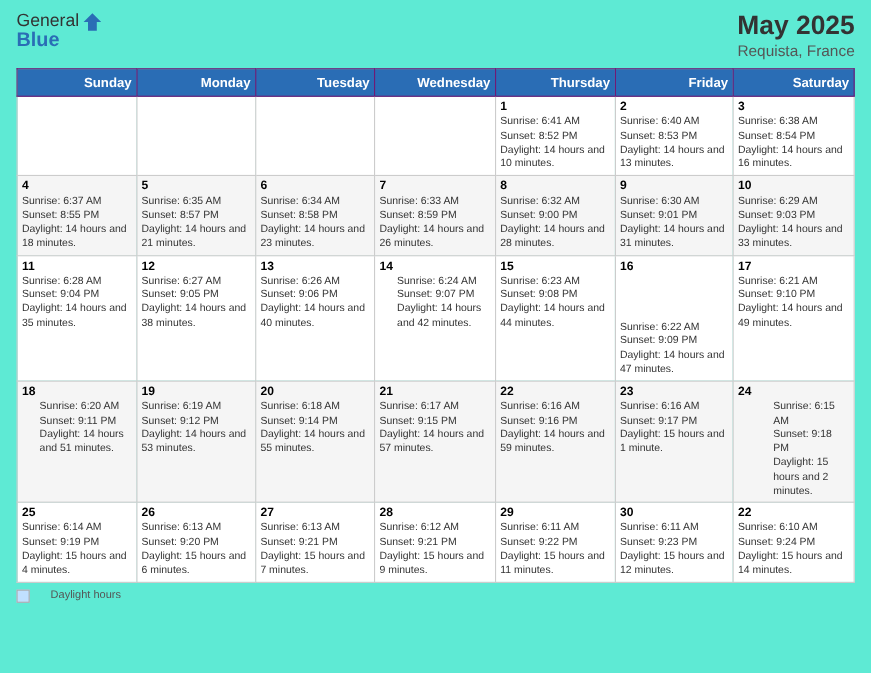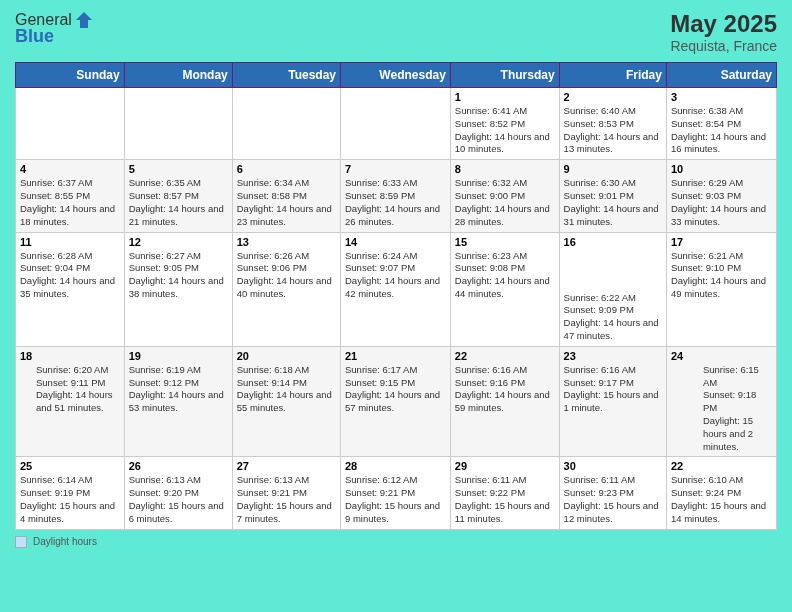--- a/index.html
+++ b/index.html
@@ -81,21 +81,21 @@
     }
     .empty-cell {
       background: #fff !important;
     }
     .legend {
       margin-top: 6px;
       font-size: 10px;
       color: #555;
       display: flex;
       align-items: center;
-      gap: 6px;
+      gap: 19px;
     }
     .legend-box {
       width: 12px;
       height: 12px;
       background: #c0e0ff;
       border: 1px solid #aaa;
       display: inline-block;
     }
   </style>
 </head>
@@ -215,21 +215,21 @@
 Daylight: 14 hours and 38 minutes.</div>
           </td>
           <td>
             <div class="day-number">13</div>
             <div class="day-info" style="white-space: pre-line;">Sunrise: 6:26 AM
 Sunset: 9:06 PM
 Daylight: 14 hours and 40 minutes.</div>
           </td>
           <td>
             <div class="day-number">14</div>
-            <div class="day-info" style="white-space: pre-line;">Sunrise: 6:24 AM
+            <div class="day-info" style="white-space: pre-line; margin-left: 16px;">Sunrise: 6:24 AM
 Sunset: 9:07 PM
 Daylight: 14 hours and 42 minutes.</div>
           </td>
           <td>
             <div class="day-number">15</div>
             <div class="day-info" style="white-space: pre-line;">Sunrise: 6:23 AM
 Sunset: 9:08 PM
 Daylight: 14 hours and 44 minutes.</div>
           </td>
           <td>

